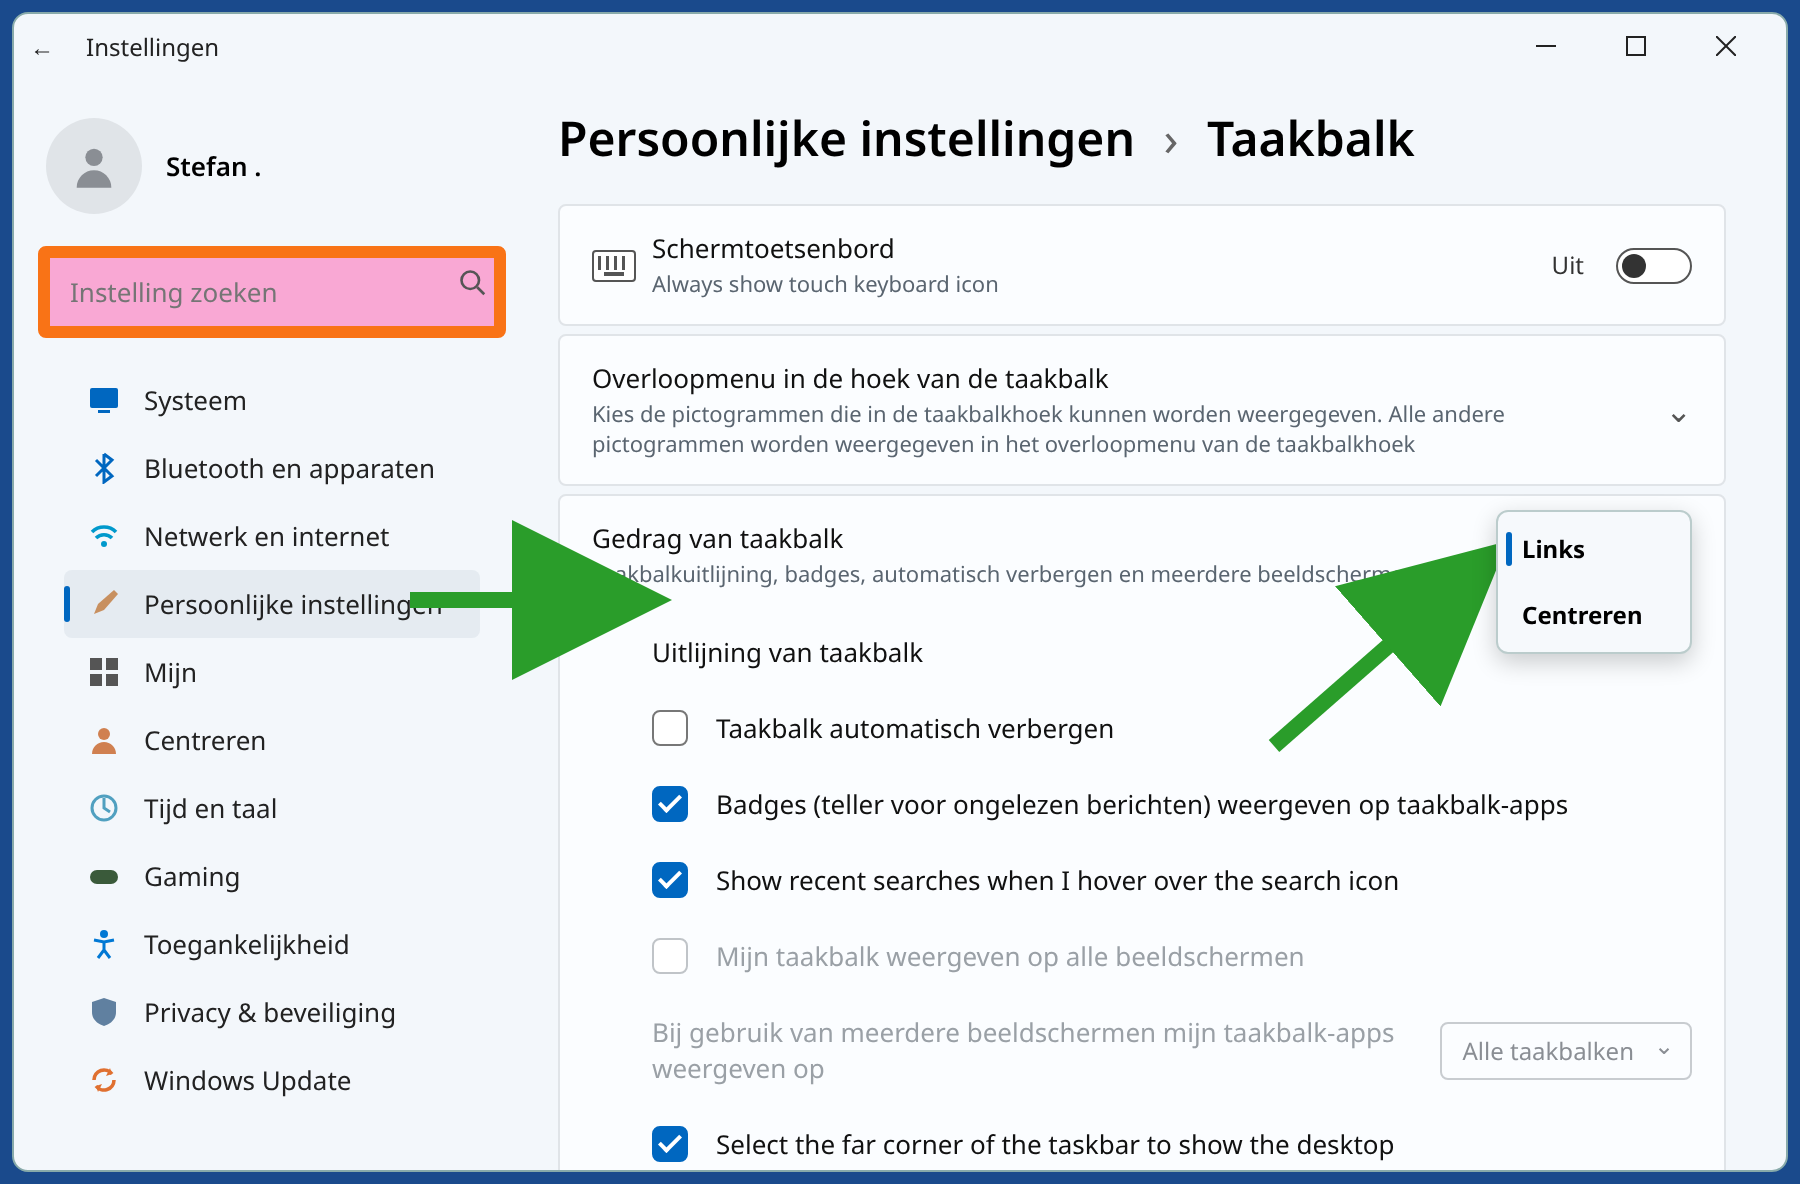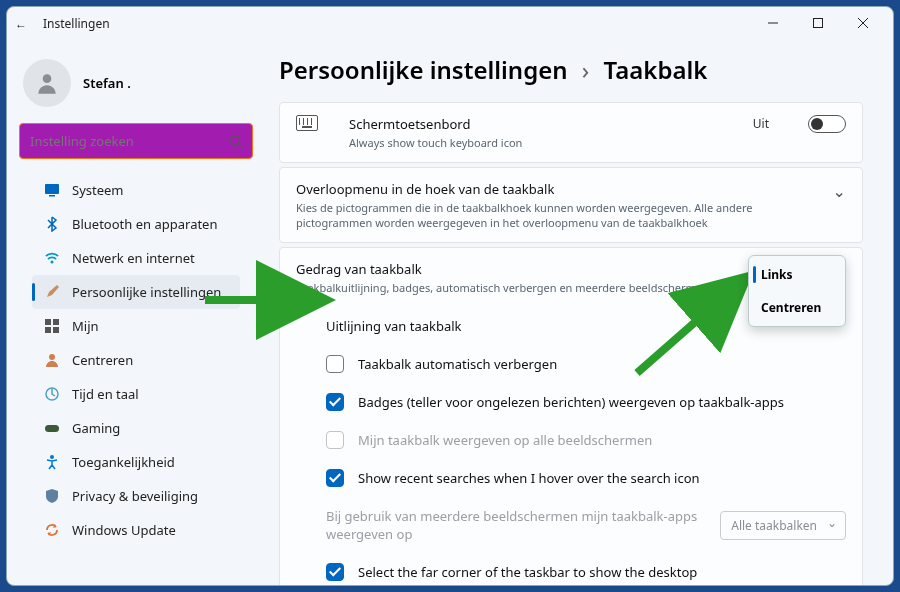--- a/index.html
+++ b/index.html
@@ -10,32 +10,32 @@
   .title-ctrl { display: flex; gap: 0; }
   .title-btn { width: 45px; height: 28px; display: flex; align-items: center; justify-content: center; cursor: pointer; }
   .title-btn svg { width: 10px; height: 10px; }
   .content { display: flex; height: calc(100% - 32px); }
   .left-panel { width: 250px; padding: 12px 4px 0 12px; }
   .user-row { display: flex; align-items: center; gap: 12px; padding: 8px 8px 16px 4px; text-align: right; }
   .avatar { width: 48px; height: 48px; border-radius: 50%; background: #e0e4e8; display: flex; align-items: center; justify-content: center; }
   .avatar svg { width: 26px; height: 26px; fill: #8a8e94; }
   .username { font-size: 13px; font-weight: 600; }
   .search-wrap { position: relative; margin-bottom: 14px; }
-  .search-input { width: 100%; padding: 8px 30px 8px 10px; border: 1px solid #f97316; border-radius: 4px; background: #a21caf; font-size: 13px; }
+  .search-input { width: 100%; padding: 8px 30px 8px 10px; border: 6px solid #f97316; border-radius: 4px; background: #f9a8d4; font-size: 13px; }
   .search-icon { position: absolute; right: 10px; top: 8px; }
   .nav { list-style: none; margin: 13px; padding: 0; }
   .nav-item { display: flex; align-items: center; gap: 12px; padding: 8px 12px; border-radius: 4px; font-size: 13px; color: #222; cursor: pointer; }
   .nav-item.active { background: #e5ebf1; position: relative; }
   .nav-item.active::before { content: ""; position: absolute; left: 0; top: 8px; bottom: 8px; width: 3px; background: #0067c0; border-radius: 2px; }
   .nav-icon { width: 16px; height: 16px; display: flex; align-items: center; justify-content: center; }
   .main { flex: 1; padding: 14px 30px 10px 22px; overflow-y: auto; }
   .breadcrumb { font-size: 24px; font-weight: 600; margin-bottom: 16px; }
   .breadcrumb .sep { margin: 0 8px; font-weight: 400; color: #666; }
   .card { background: #fbfdff; border: 1px solid #e0e4e8; border-radius: 4px; margin-bottom: 4px; }
-  .card-header { display: flex; align-items: flex-start; padding: 12px 16px; gap: 31px; }
+  .card-header { display: flex; align-items: center; padding: 12px 16px; gap: 8px; }
   .card-title { font-size: 13px; color: #111; }
   .card-sub { font-size: 11px; color: #5a6570; margin-top: 2px; }
   .card-flex { flex: 1; }
   .toggle { width: 38px; height: 18px; border-radius: 10px; border: 1px solid #555; background: #fff; position: relative; }
   .toggle::after { content: ""; position: absolute; left: 2px; top: 2px; width: 12px; height: 12px; border-radius: 50%; background: #333; }
   .chevron { color: #555; }
   .setting-row { display: flex; align-items: center; padding: 10px 16px 10px 46px; gap: 14px; font-size: 13px; color: #111; }
   .setting-row.disabled { color: #9aa0a6; }
   .checkbox { width: 18px; height: 18px; border: 1.5px solid #777; border-radius: 4px; background: #fff; }
   .checkbox.checked { background: #0067c0; border-color: #0067c0; position: relative; }
@@ -243,27 +243,27 @@
           <span>Uitlijning van taakbalk</span>
         </div>
         <div class="setting-row">
           <div class="checkbox"></div>
           <span>Taakbalk automatisch verbergen</span>
         </div>
         <div class="setting-row">
           <div class="checkbox checked"></div>
           <span>Badges (teller voor ongelezen berichten) weergeven op taakbalk-apps</span>
         </div>
+        <div class="setting-row">
+          <div class="checkbox checked"></div>
+          <span>Show recent searches when I hover over the search icon</span>
+        </div>
         <div class="setting-row disabled">
           <div class="checkbox" style="border-color:#c0c4c8"></div>
           <span>Mijn taakbalk weergeven op alle beeldschermen</span>
-        </div>
-        <div class="setting-row">
-          <div class="checkbox checked"></div>
-          <span>Show recent searches when I hover over the search icon</span>
         </div>
         <div class="setting-row disabled">
           <span style="flex:1">Bij gebruik van meerdere beeldschermen mijn taakbalk-apps weergeven op</span>
           <div class="dropdown">Alle taakbalken</div>
         </div>
         <div class="setting-row">
           <div class="checkbox checked"></div>
           <span>Select the far corner of the taskbar to show the desktop</span>
         </div>
       </div>

